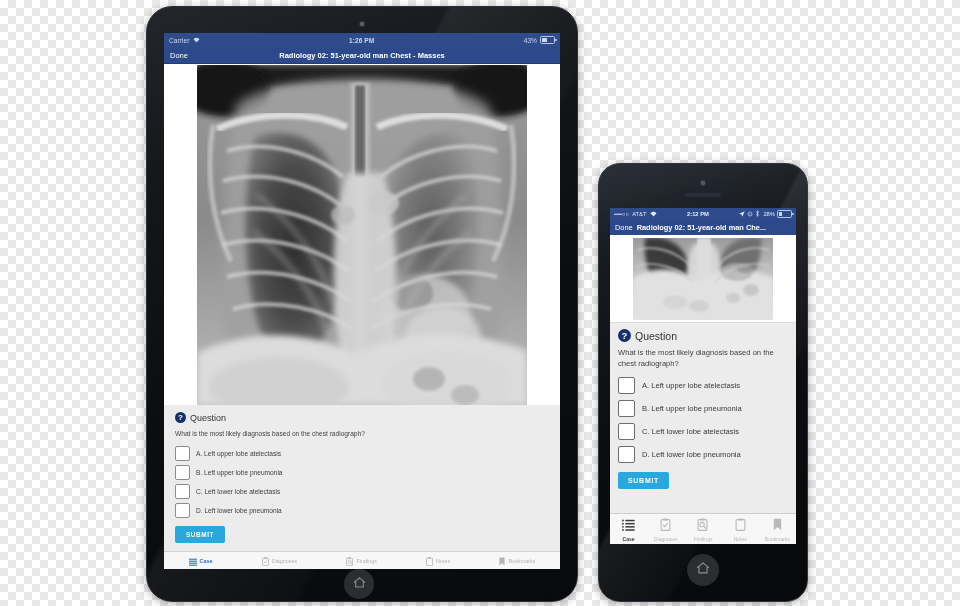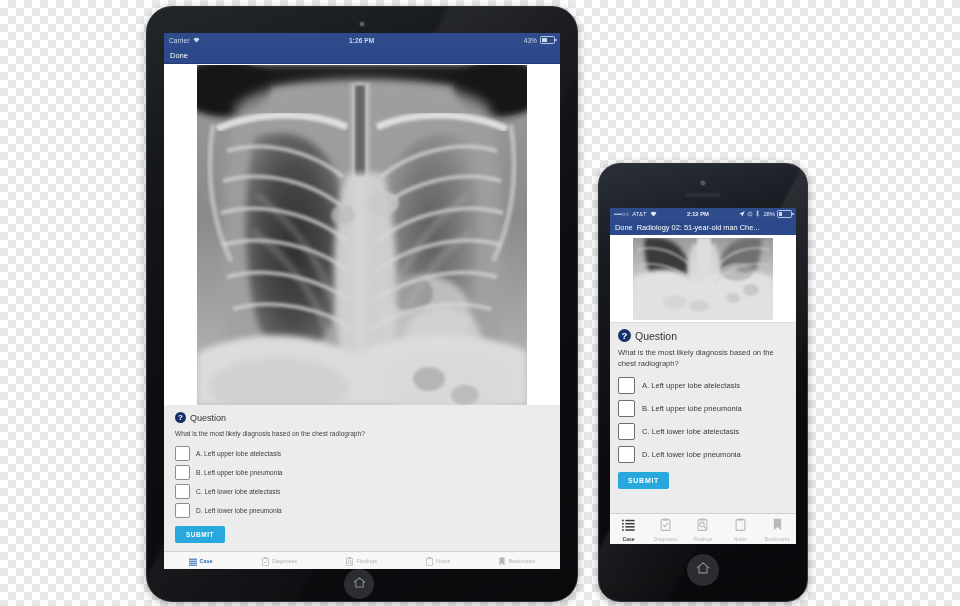--- a/index.html
+++ b/index.html
@@ -315,21 +315,21 @@
     background: #2c4a8b;
     color: #ffffff;
     display: flex;
     align-items: center;
     gap: 4px;
     padding: 0 5px;
     box-sizing: border-box;
     font-size: 7.4px;
   }
   .p-navbar .p-done { font-weight: normal; }
-  .p-navbar .p-title { font-weight: normal; }
+  .p-navbar .p-title { font-weight: bold; }
   #phone-xray-wrap {
     height: 88px;
     background: #ffffff;
     display: flex;
     align-items: center;
     justify-content: center;
     overflow: hidden;
     border-bottom: 1px solid #dcdcdc;
     padding: 3px 0;
     box-sizing: border-box;
@@ -436,20 +436,21 @@
       <div class="sb-right">
         <span>43%</span>
         <span class="battery-shell">
           <span class="battery-fill" style="width:4.5px"></span>
         </span>
       </div>
     </div>
 
     <div class="ios-navbar">
       <span class="nav-done">Done</span>
+      <span class="nav-title-center">Radiology 02: 51-year-old man Chest - Masses</span>
     </div>
 
     <div id="tablet-xray-wrap">
       <div class="xray-frame">
         <svg width="330" height="340" viewBox="0 0 330 340" preserveAspectRatio="none">
           <defs>
             <radialGradient id="lungL" cx="50%" cy="50%" r="62%">
               <stop offset="0%" stop-color="#2e2e2e"></stop>
               <stop offset="55%" stop-color="#4a4a4a"></stop>
               <stop offset="100%" stop-color="#7d7d7d"></stop>

